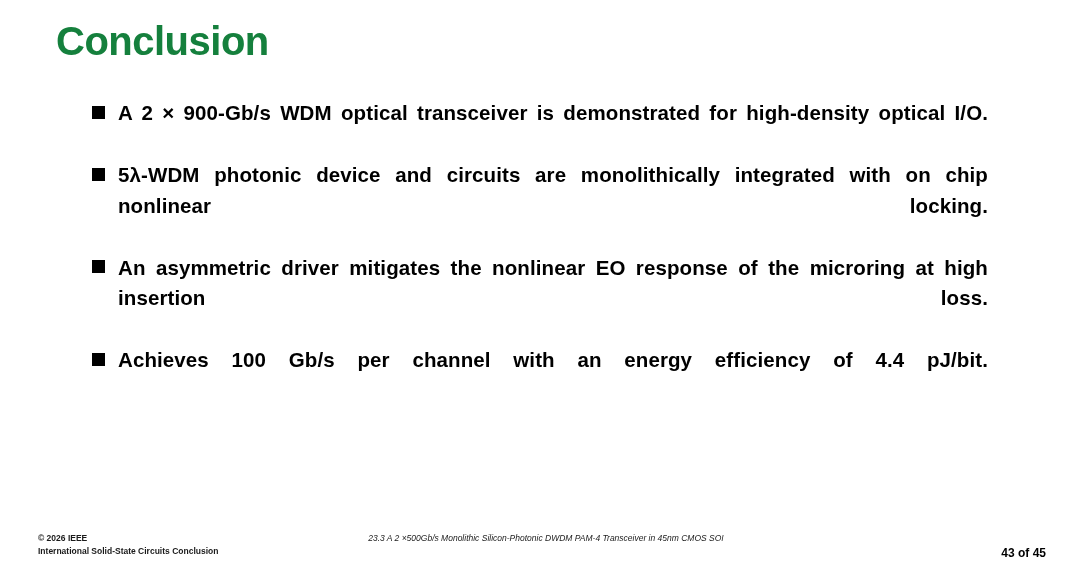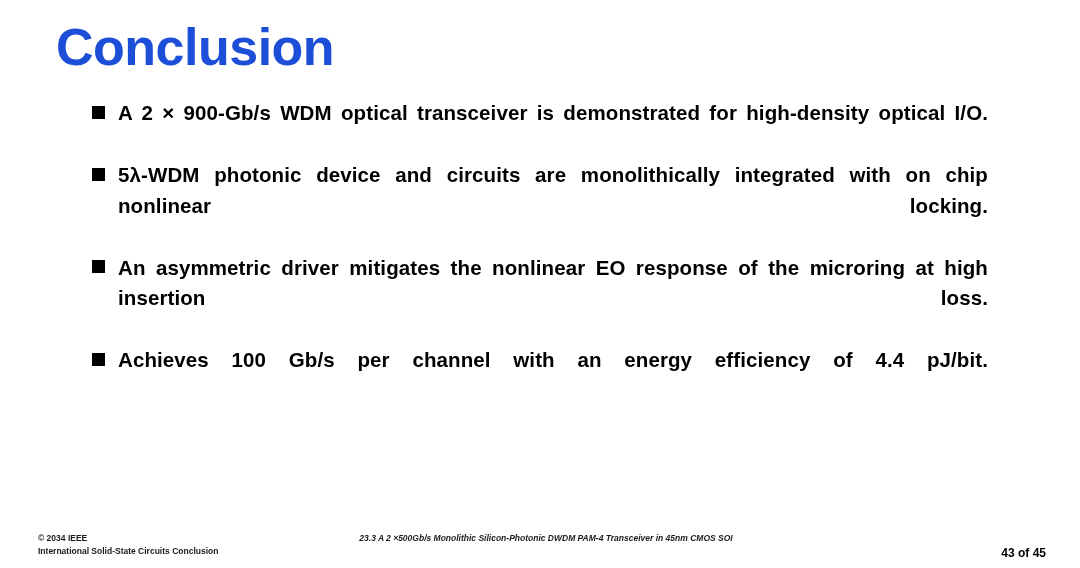--- a/index.html
+++ b/index.html
@@ -20,25 +20,25 @@
     position: absolute;
     inset: 0;
     background: #ffffff;
   }
 
   
   .slide-title {
     position: absolute;
     left: 56px;
     top: 18px;
-    font-size: 52px;
+    font-size: 40px;
     font-weight: bold;
     letter-spacing: -0.5px;
     line-height: 1.15;
-    color: #1d4ed8;
+    color: #15803d;
     white-space: nowrap;
   }
 
   
   .body-block {
     position: absolute;
     left: 92px;
     top: 98px;
     width: 896px;
   }
@@ -105,21 +105,21 @@
     white-space: nowrap;
   }
 
   .footer-center {
     position: absolute;
     left: 0;
     right: 0;
     bottom: 25px;
     text-align: center;
     font-size: 8.5px;
-    font-weight: bold;
+    font-weight: normal;
     font-style: italic;
     color: #1a1a1a;
     white-space: nowrap;
     padding-left: 12px;
   }
 
   .footer-right {
     position: absolute;
     right: 34px;
     bottom: 8px;
@@ -156,20 +156,20 @@
 
     <div class="bullet-row">
       <span class="bullet-marker"><span class="sq"></span></span>
       <span class="bullet-text">Achieves 100 Gb/s per channel with an energy efficiency of 4.4 pJ/bit.</span>
     </div>
 
   </div>
 
   <div class="footer">
     <div class="footer-left">
-      <div>© 2034 IEEE</div>
+      <div>© 2026 IEEE</div>
       <div>International Solid-State Circuits Conclusion</div>
     </div>
     <div class="footer-center">23.3 A 2 ×500Gb/s Monolithic Silicon-Photonic DWDM PAM-4 Transceiver in 45nm CMOS SOI</div>
     <div class="footer-right">43 of 45</div>
   </div>
 
 </div>
 
 </body></html>

